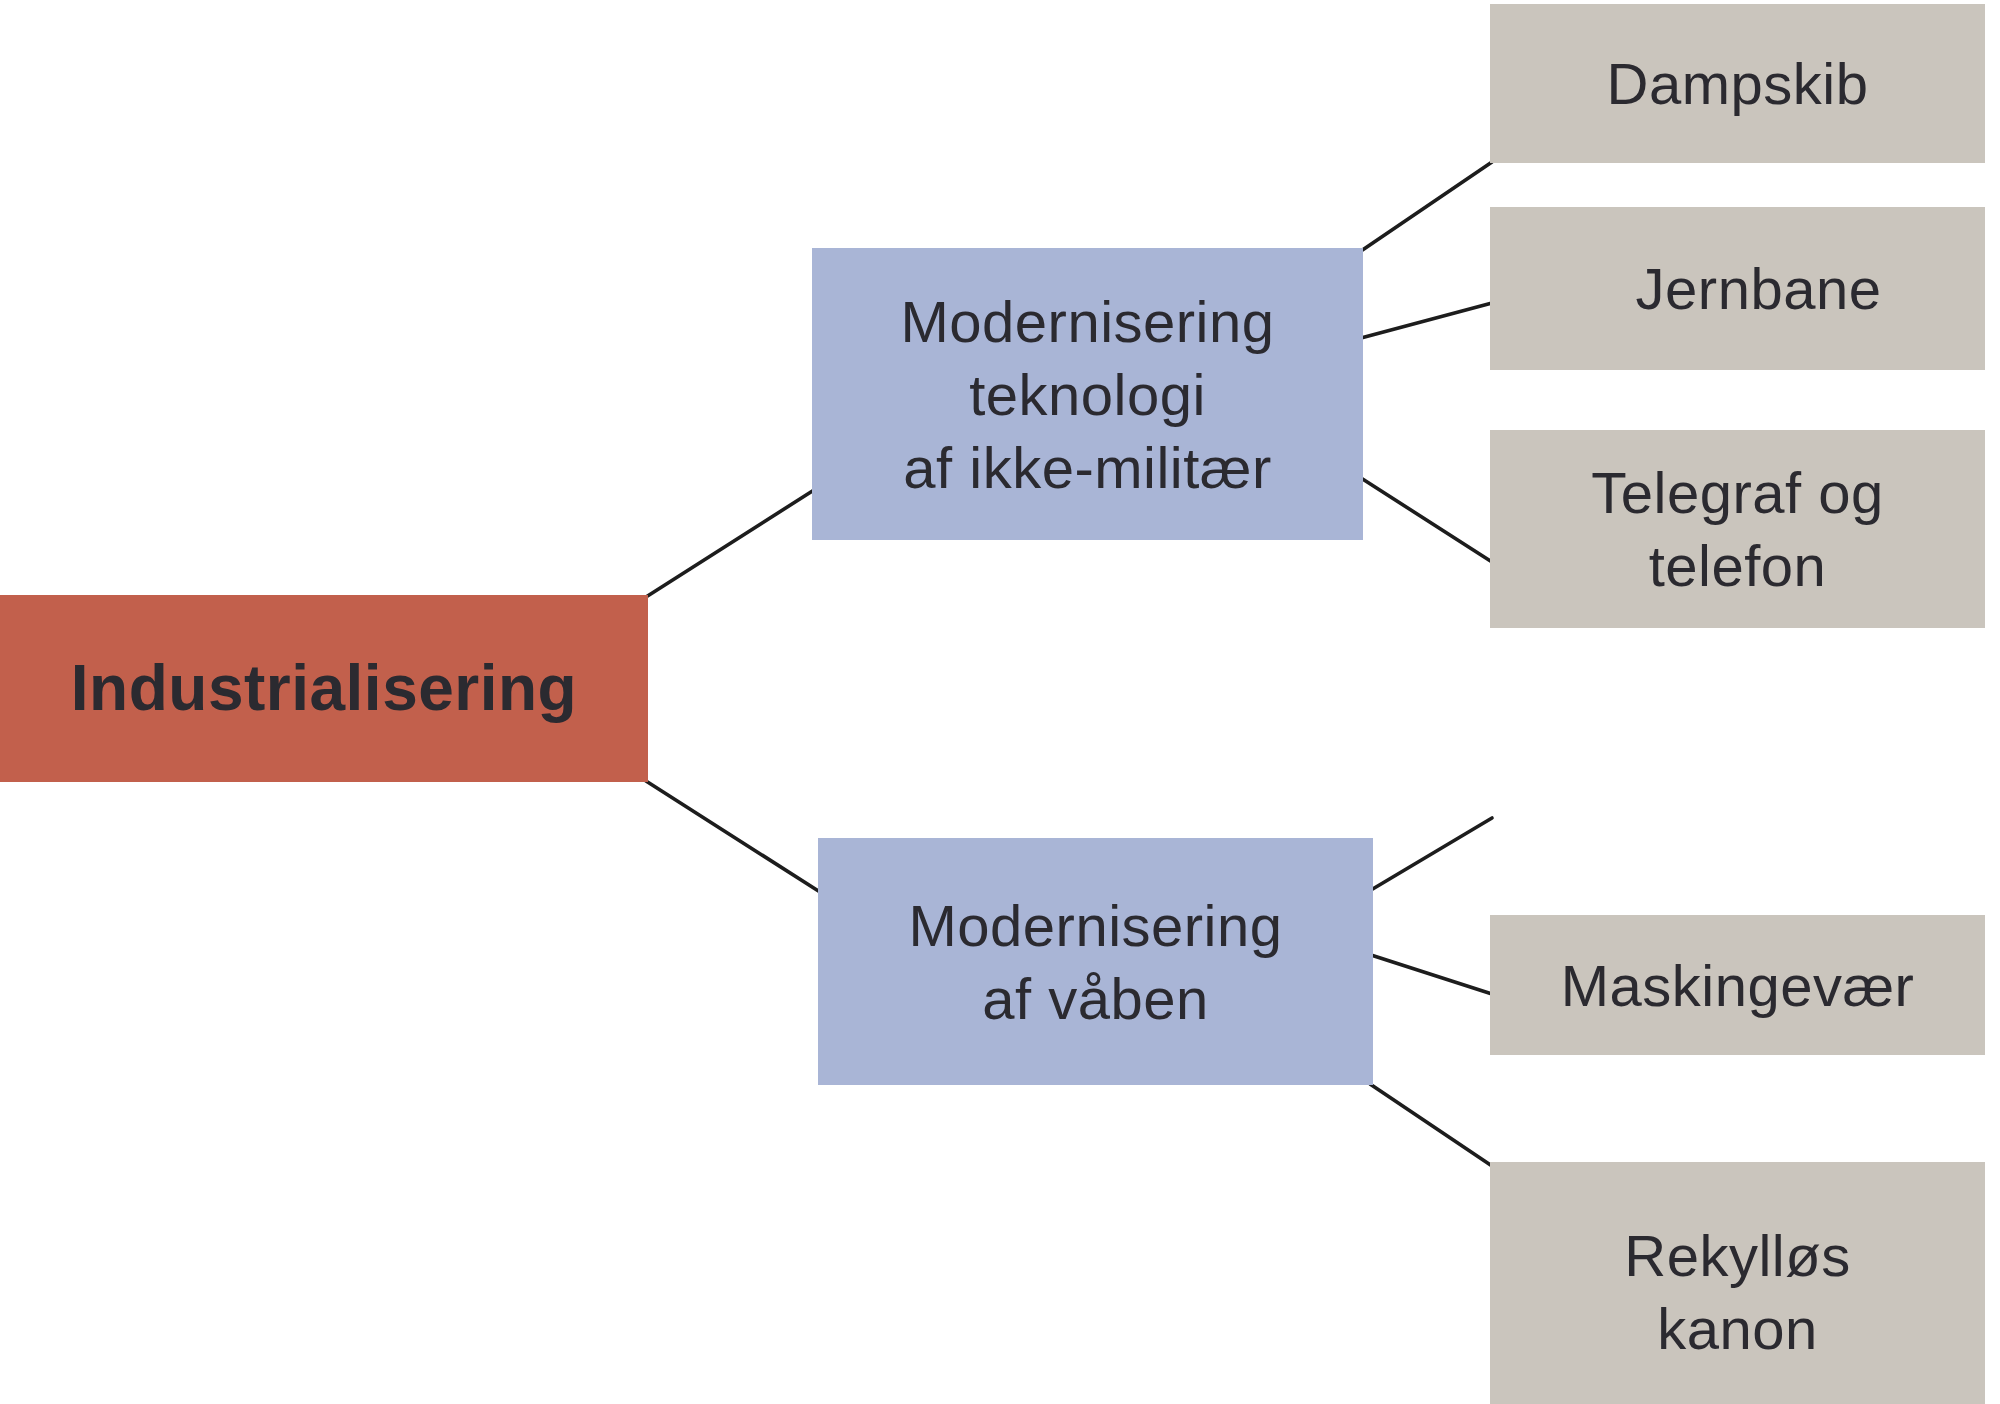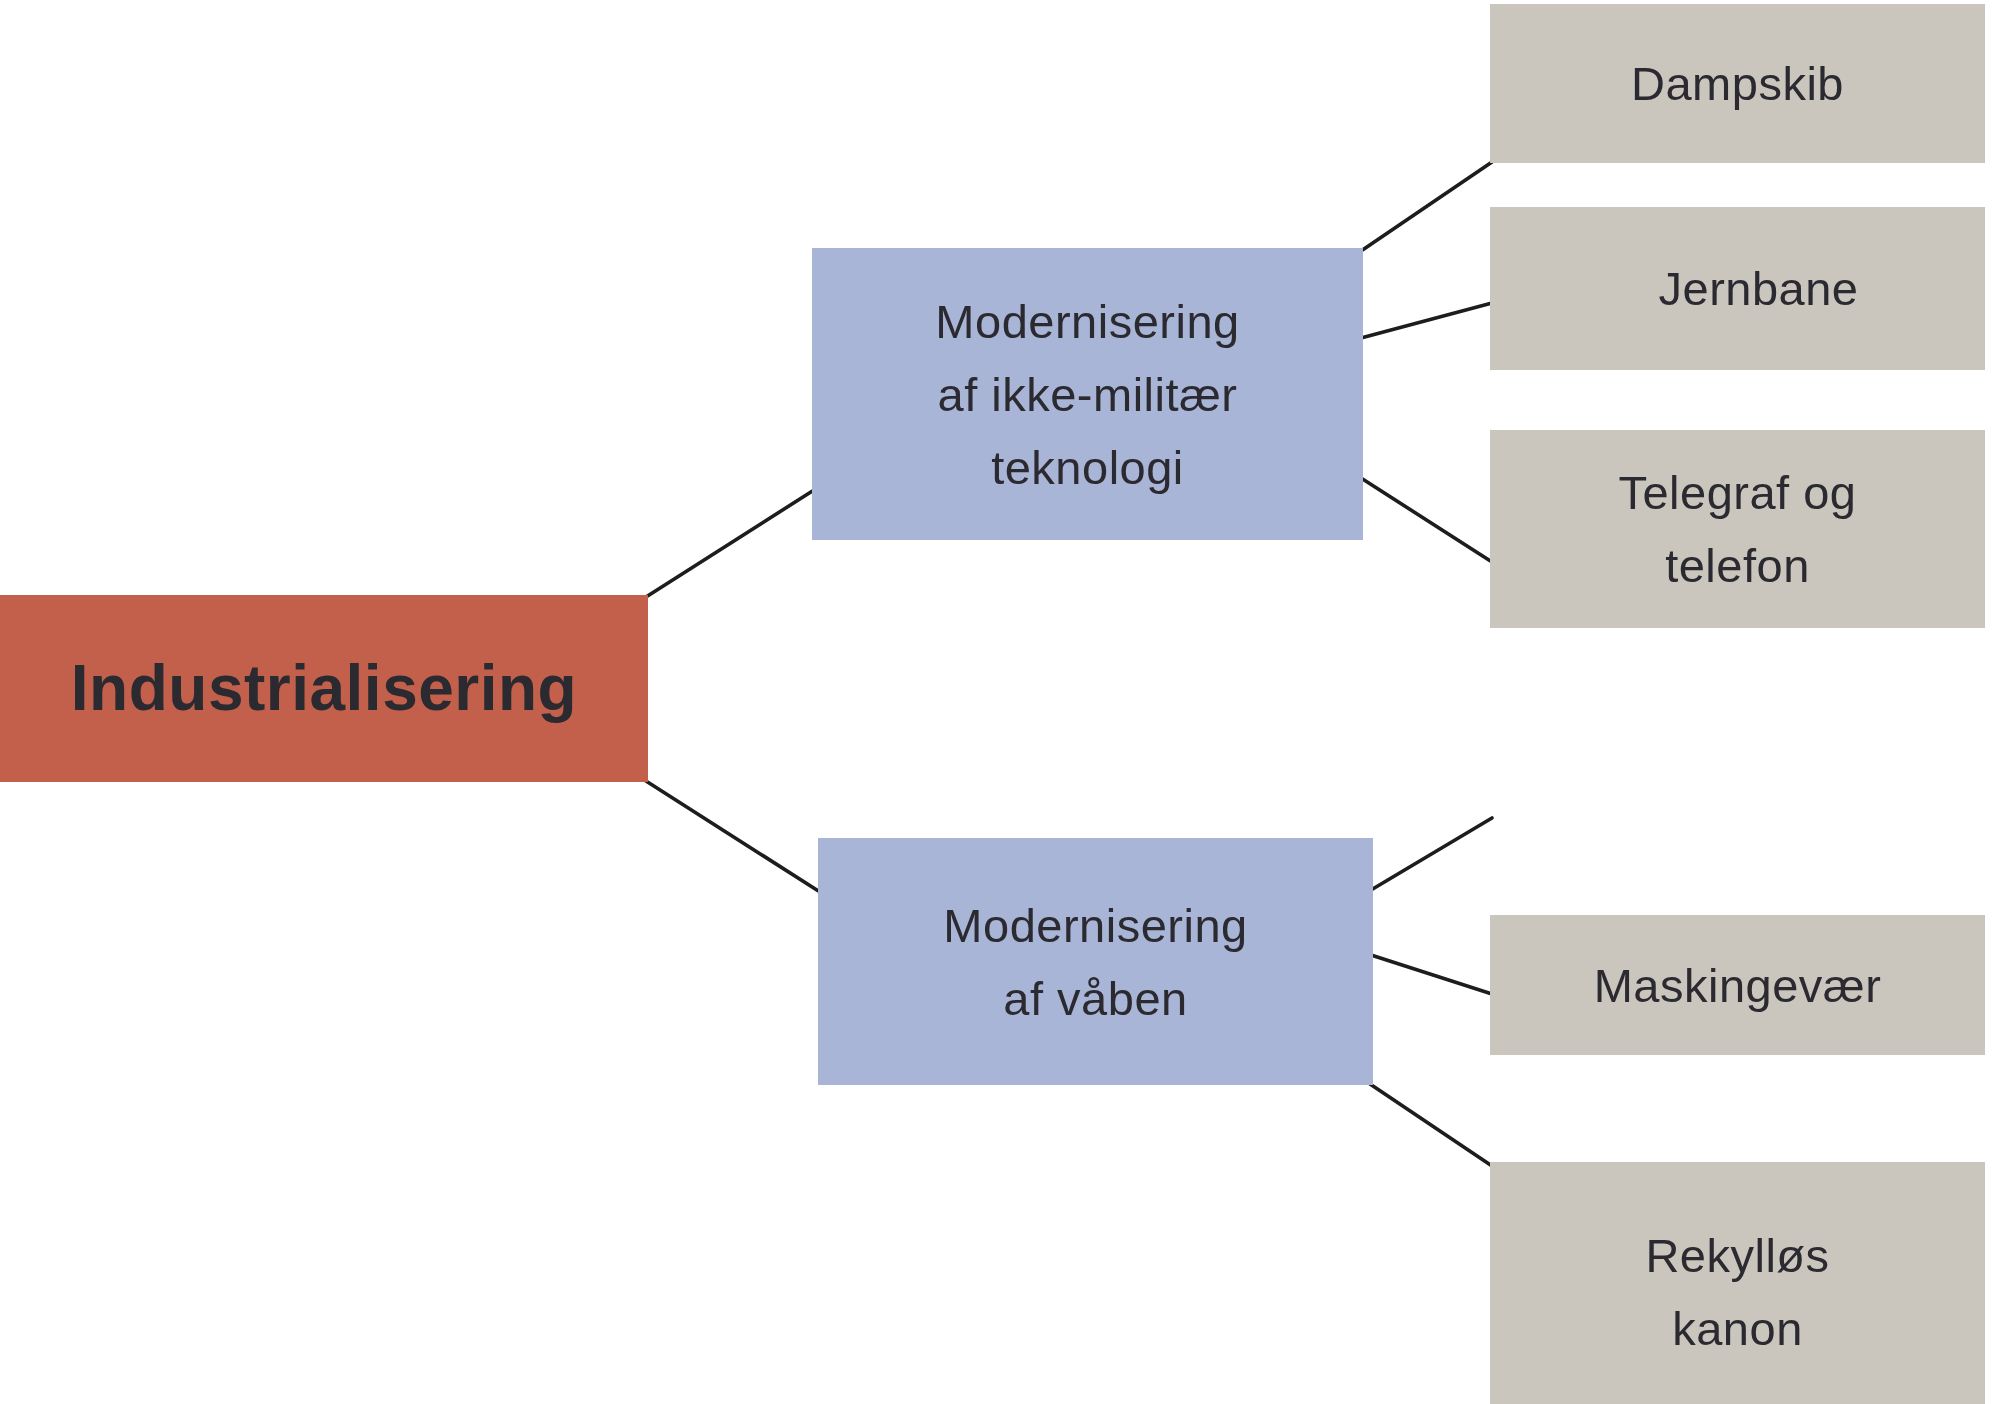--- a/index.html
+++ b/index.html
@@ -30,21 +30,21 @@
   .box {
     position: absolute;
     display: flex;
     align-items: center;
     justify-content: center;
     box-sizing: border-box;
     text-align: center;
   }
   .box .label {
     color: #2b2a30;
-    font-size: 47px;
+    font-size: 58px;
     line-height: 73px;
     letter-spacing: 0.5px;
   }
   .box .line {
     display: block;
     white-space: nowrap;
   }
   .root-box {
     background: #c2604c;
   }
@@ -77,22 +77,22 @@
 
   <div class="box root-box" style="left:0; top:595px; width:648px; height:187px;">
     <div class="label">
       <span class="line">Industrialisering</span>
     </div>
   </div>
 
   <div class="box branch-box" style="left:812px; top:248px; width:551px; height:292px;">
     <div class="label">
       <span class="line">Modernisering</span>
+      <span class="line">teknologi</span>
       <span class="line">af ikke-militær</span>
-      <span class="line">teknologi</span>
     </div>
   </div>
 
   <div class="box branch-box" style="left:818px; top:838px; width:555px; height:247px;">
     <div class="label">
       <span class="line">Modernisering</span>
       <span class="line">af våben</span>
     </div>
   </div>
 

